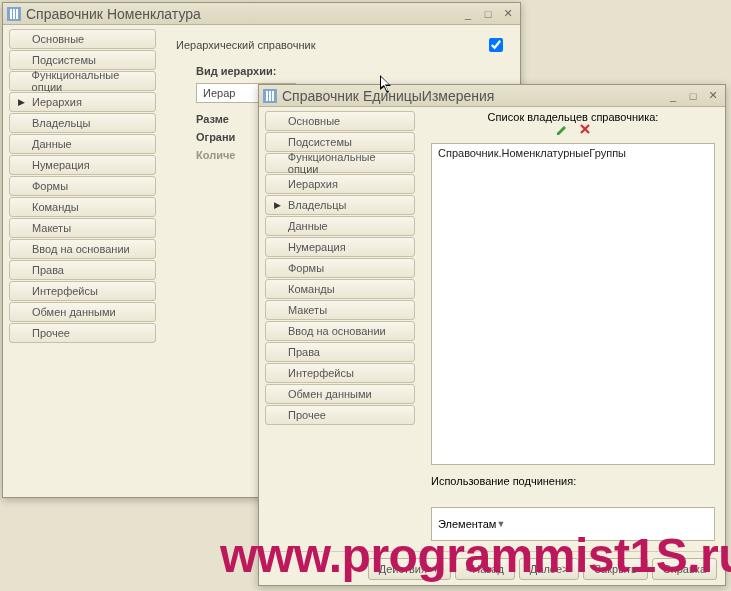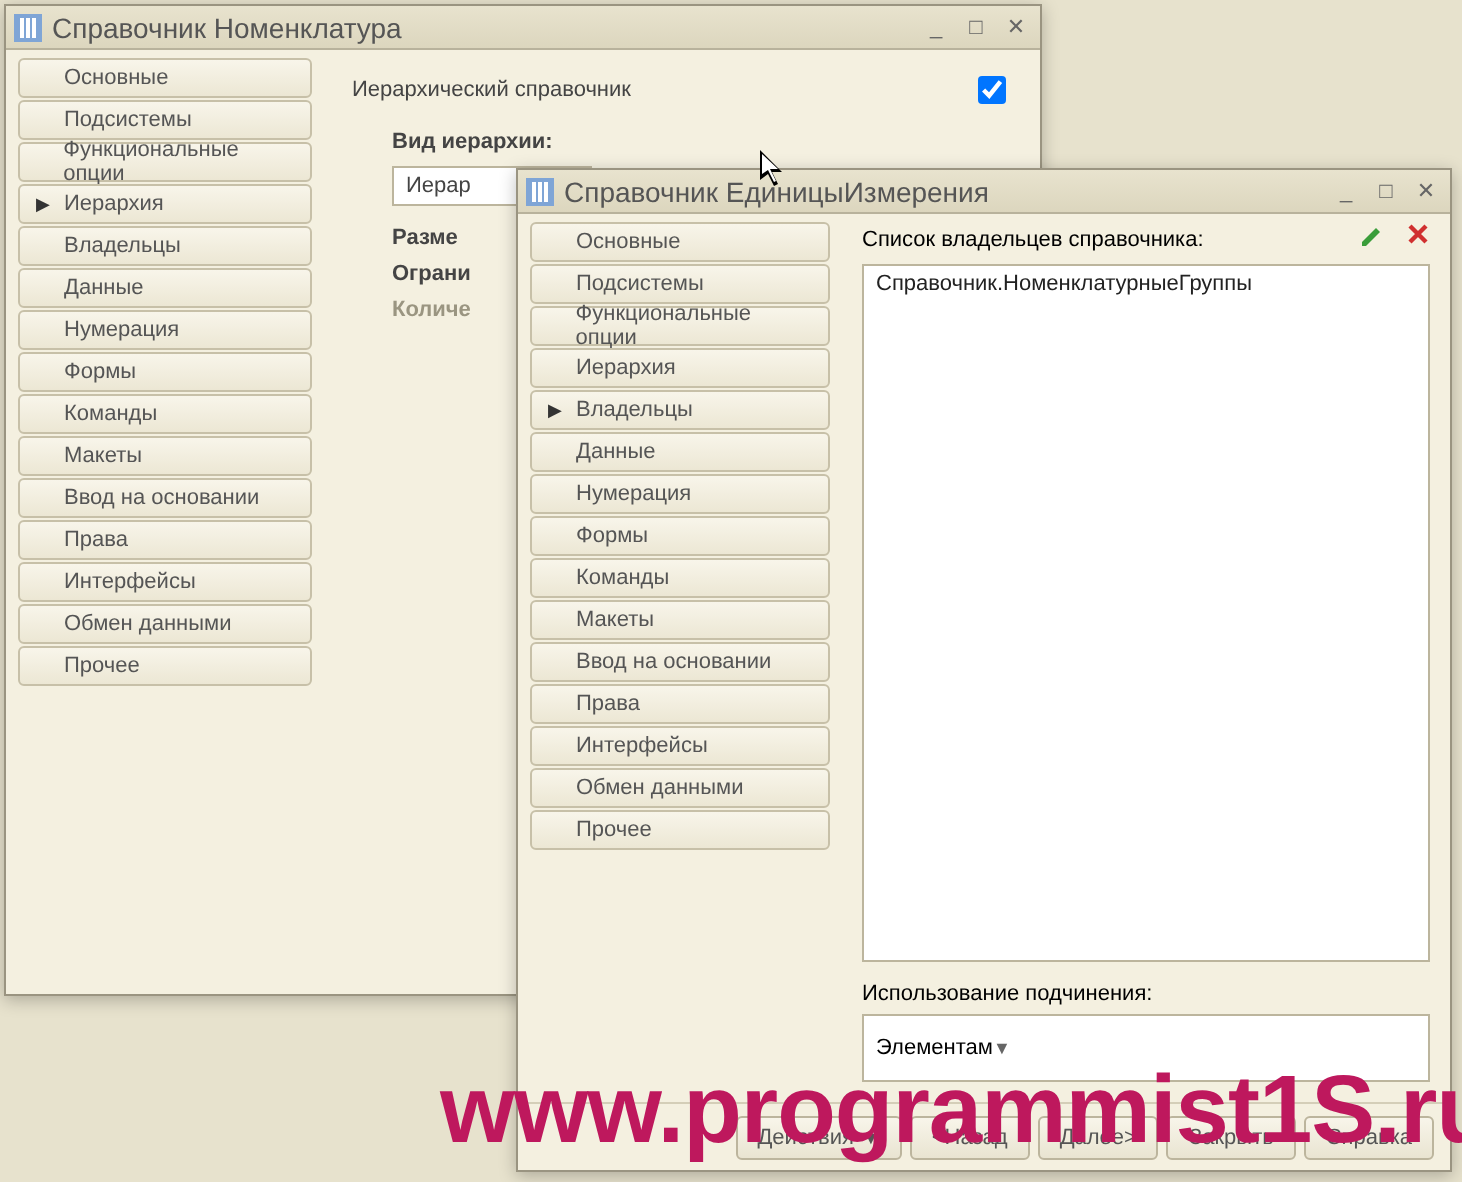--- a/index.html
+++ b/index.html
@@ -129,20 +129,21 @@
     flex: 1;
     padding: 4px 10px 10px 10px;
     display: flex;
     flex-direction: column;
   }
   .owners-header {
     display: flex;
     align-items: center;
     justify-content: space-between;
     margin-bottom: 4px;
+    flex-direction: column;
   }
   .toolbar-icons { display: flex; gap: 10px; }
   .toolbar-icons span { cursor: pointer; }
   .listbox {
     flex: 1;
     background: #fff;
     border: 1px solid #bcb59d;
     overflow: auto;
   }
   .list-item {
@@ -159,21 +160,21 @@
   .sub-combo {
     margin-top: 10px;
   }
   .combo2 {
     height: 21px;
     border: 1px solid #bcb59d;
     background: #fff;
     padding: 16px 6px;
     display: flex;
     align-items: center;
-    margin-top: 4px;
+    margin-top: 20px;
     cursor: pointer;
   }
   .combo2 .caret { font-size: 9px; color: #666; }
   .watermark {
     position: absolute;
     bottom: 8px;
     left: 220px;
     font-family: Arial, sans-serif;
     font-size: 48px;
     font-weight: bold;

